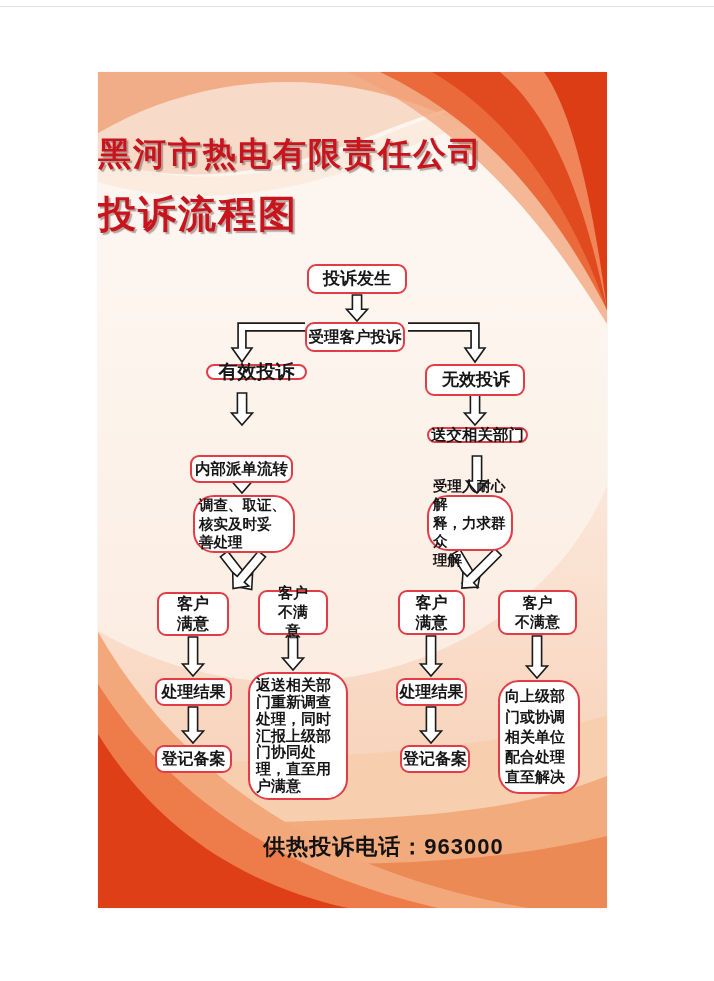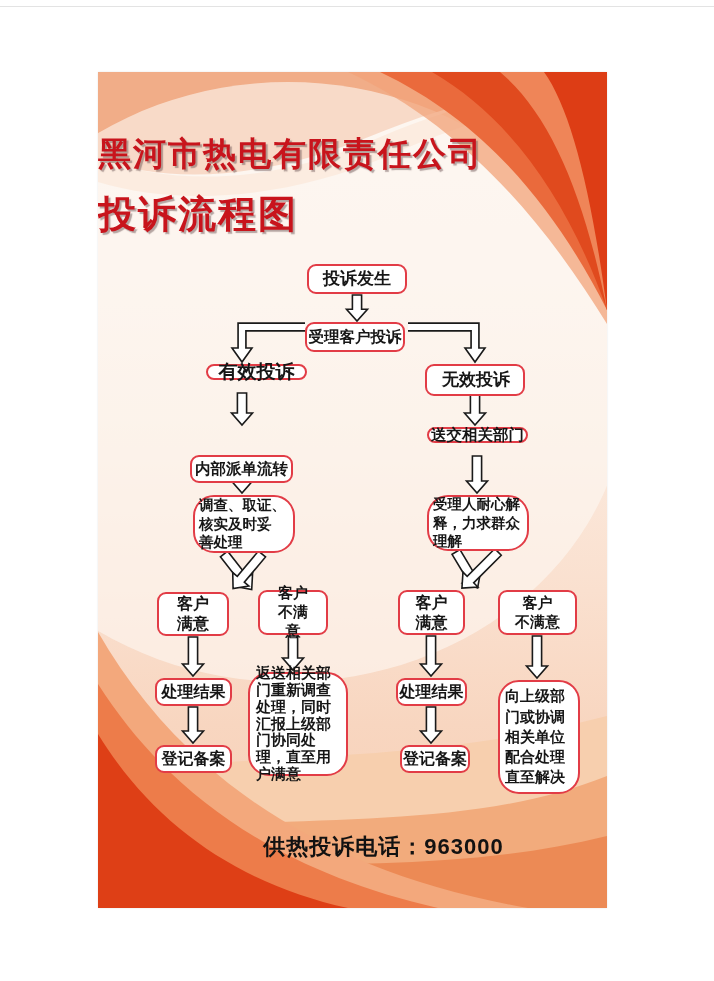--- a/index.html
+++ b/index.html
@@ -100,35 +100,35 @@
       </div>
     <div class="box one" style="left:92px;top:355px;width:103px;height:28px;font-size:15.5px;margin-top:28px;">
         <span>内部派单流转</span>
       </div>
     <div class="box one" style="left:329px;top:355px;width:101px;height:16px;font-size:15.5px;">
         <span>送交相关部门</span>
       </div>
     <div class="box tall" style="left:95px;top:423px;width:102px;height:58px;font-size:14.5px;line-height:1.28;padding:2px 4px;"><span>调查、取证、
 核实及时妥
 善处理</span></div>
-    <div class="box tall" style="left:329px;top:423px;width:102px;height:56px;font-size:14.5px;line-height:1.28;padding:2px 4px;"><span>受理人耐心解
+    <div class="box tall" style="left:329px;top:423px;width:86px;height:56px;font-size:14.5px;line-height:1.28;padding:2px 4px;"><span>受理人耐心解
 释，力求群众
 理解</span></div>
     <div class="box" style="left:59px;top:520px;width:72px;height:44px;font-size:16px;"><span>客户
 满意</span></div>
     <div class="box" style="left:160px;top:518px;width:70px;height:45px;font-size:15px;"><span>客户
 不满意</span></div>
     <div class="box" style="left:300px;top:518px;width:67px;height:45px;font-size:16px;"><span>客户
 满意</span></div>
     <div class="box" style="left:400px;top:518px;width:79px;height:45px;font-size:15px;"><span>客户
 不满意</span></div>
     <div class="box one" style="left:57px;top:606px;width:77px;height:28px;font-size:16px;">
         <span>处理结果</span>
       </div>
-    <div class="box tall" style="left:150px;top:600px;width:100px;height:104px;font-size:15px;line-height:1.12;padding:5px 6px;"><span>返送相关部
+    <div class="box tall" style="left:150px;top:600px;width:100px;height:128px;font-size:15px;line-height:1.12;padding:5px 6px;"><span>返送相关部
 门重新调查
 处理，同时
 汇报上级部
 门协同处
 理，直至用
 户满意</span></div>
     <div class="box one" style="left:298px;top:606px;width:71px;height:28px;font-size:16px;">
         <span>处理结果</span>
       </div>
     <div class="box tall" style="left:400px;top:608px;width:82px;height:114px;font-size:15px;line-height:1.35;padding:14px 5px;"><span>向上级部

